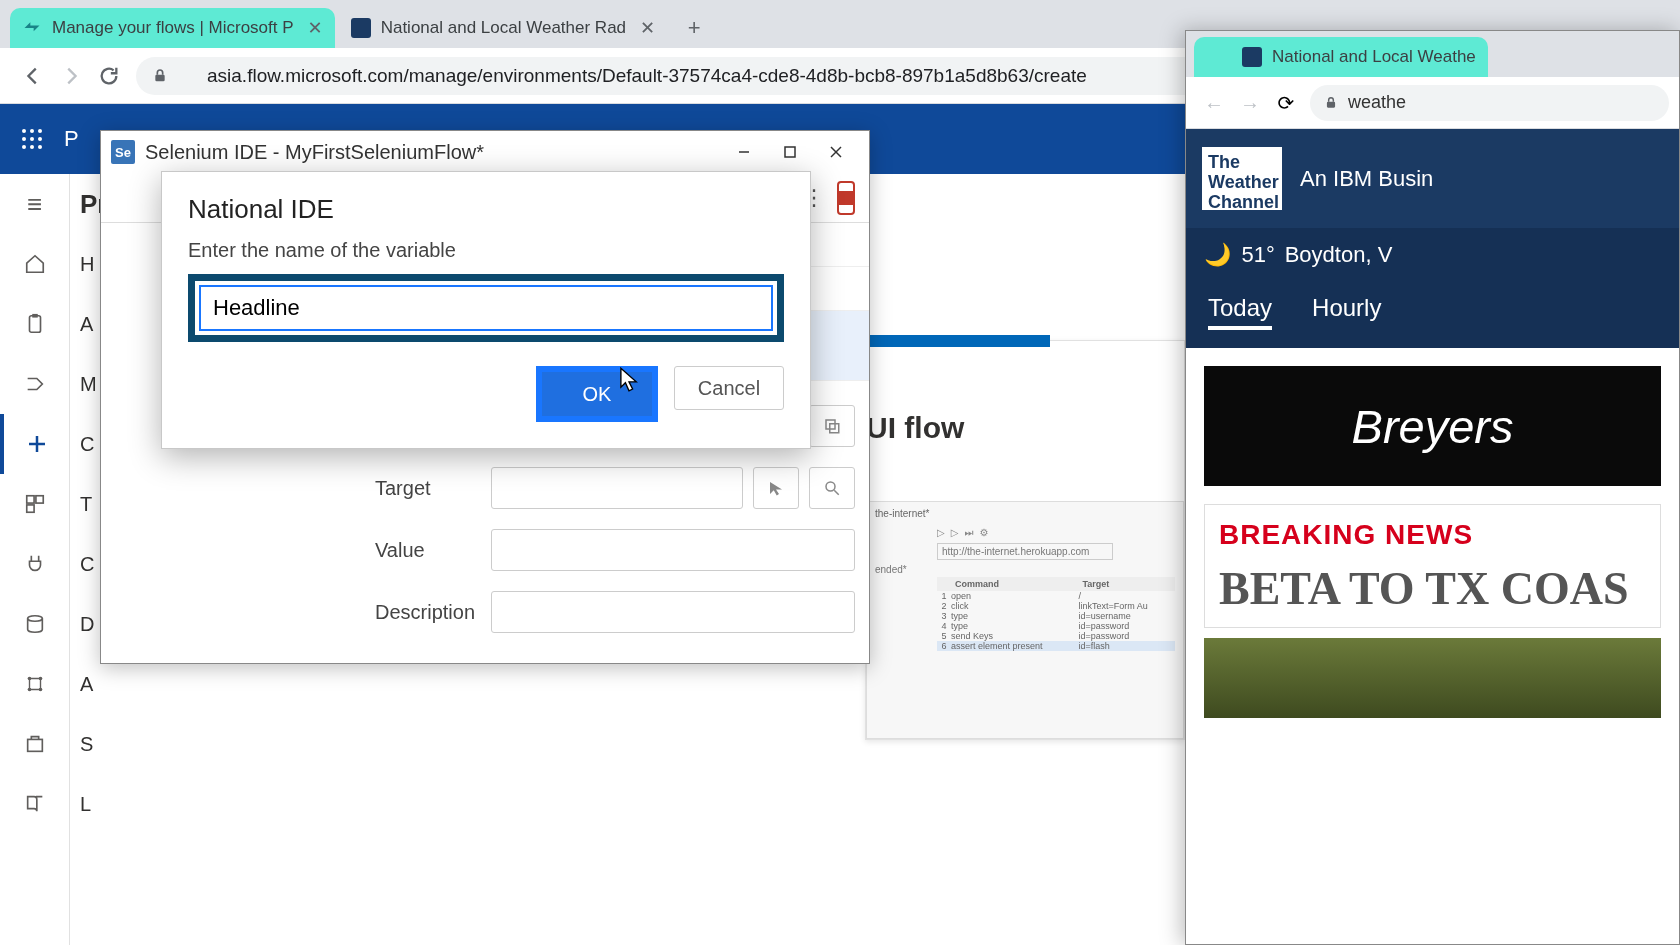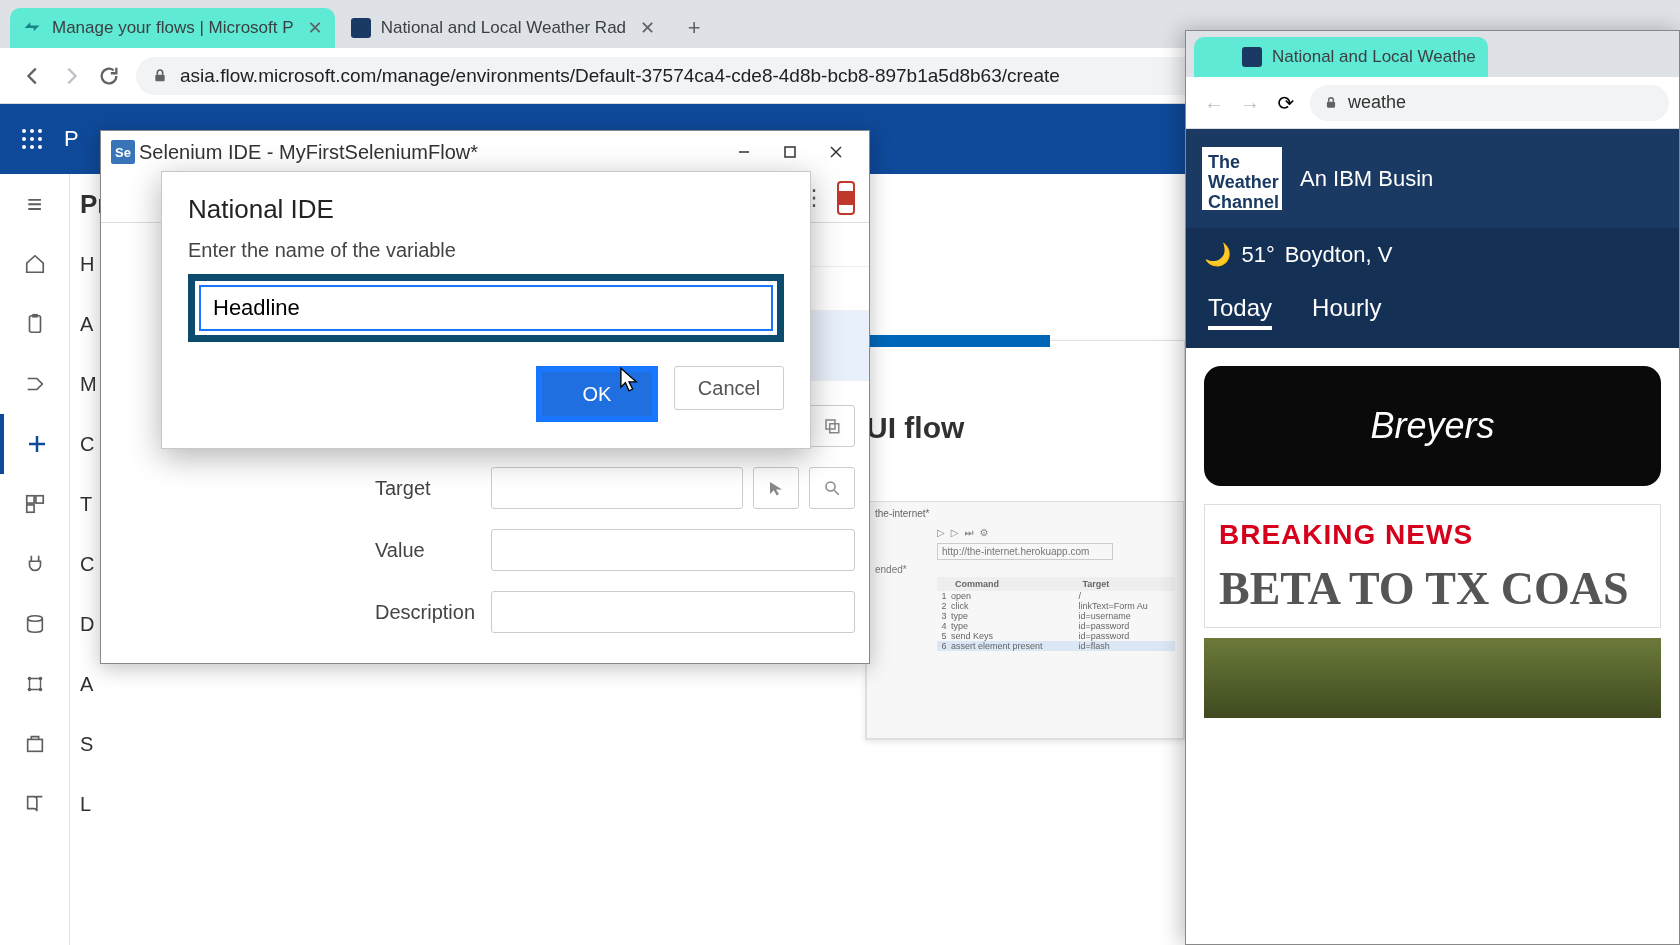--- a/index.html
+++ b/index.html
@@ -11,21 +11,21 @@
 .tab.active { background:#5eead4; }
 .tab .favicon { width:20px; height:20px; margin-right:10px; flex-shrink:0; }
 .tab .title { white-space:nowrap; overflow:hidden; text-overflow:ellipsis; flex:1; }
 .tab .close { margin-left:14px; font-size:18px; color:#5f6368; }
 .new-tab { width:34px; height:34px; display:flex; align-items:center; justify-content:center; font-size:22px; color:#5f6368; margin-left:6px; margin-bottom:3px; }
 
 
 .addr-bar { height:56px; background:#fff; display:flex; align-items:center; padding:0 14px; border-bottom:1px solid #dadce0; }
 .nav-btn { width:38px; height:38px; display:flex; align-items:center; justify-content:center; color:#5f6368; font-size:22px; }
 .nav-btn.disabled { color:#bdc1c6; }
-.url-field { flex:1; height:38px; background:#f1f3f4; border-radius:19px; display:flex; align-items:center; padding:0 16px; margin-left:8px; font-size:19px; color:#202124; }
+.url-field { flex:1; height:38px; background:#f1f3f4; border-radius:19px; display:flex; align-items:center; padding:0 16px; margin-left:8px; font-size:19px; color:#202124;gap:27px; }
 .lock-ic { width:16px; height:16px; margin-right:12px; }
 
 
 .pa-header { position:absolute; top:104px; left:0; right:0; height:70px; background:#0f4999; display:flex; align-items:center; padding:0 20px; }
 .waffle { color:#fff; font-size:24px; margin-right:20px; }
 .pa-title { color:#fff; font-size:22px; }
 .search-box { position:absolute; right:20px; top:50%; transform:translateY(-50%); background:#0b3a7a; border-radius:4px; padding:10px 18px; display:flex; align-items:center; color:#b8cce4; font-size:20px; width:260px; }
 .search-box .sicon { margin-right:14px; }
 
 
@@ -48,21 +48,21 @@
 
 
 .uiflow-card { position:absolute; top:340px; left:865px; width:320px; height:400px; background:#fff; border:1px solid #e1e1e1; box-shadow:0 2px 6px rgba(0,0,0,.1); }
 .uiflow-prog { position:absolute; top:-6px; left:-6px; height:12px; width:190px; background:#0067b8; }
 .uiflow-title { font-size:30px; font-weight:600; color:#323130; padding:70px 0 0 0; }
 .uiflow-ss { position:absolute; top:160px; left:0; right:0; bottom:0; background:#f7f7f7; border:1px solid #ddd; font-size:10px; }
 
 
 .se-window { position:absolute; top:130px; left:100px; width:770px; background:#fff; border:1px solid #888; box-shadow:0 4px 20px rgba(0,0,0,.25); }
 .se-titlebar { height:42px; display:flex; align-items:center; padding:0 10px; }
-.se-appicon { width:24px; height:24px; background:#3874b7; color:#fff; font-size:13px; display:flex; align-items:center; justify-content:center; font-weight:bold; border-radius:2px; margin-right:4px; }
+.se-appicon { width:24px; height:24px; background:#3874b7; color:#fff; font-size:13px; display:flex; align-items:center; justify-content:center; font-weight:bold; border-radius:2px; margin-right:10px; }
 .se-title { font-size:20px; color:#333; flex:1; }
 .se-winbtns { display:flex; }
 .se-winbtn { width:46px; height:36px; display:flex; align-items:center; justify-content:center; font-size:16px; color:#333; }
 .se-toolbar { height:50px; border-bottom:1px solid #ddd; display:flex; align-items:center; justify-content:flex-end; padding:0 14px; gap:12px; }
 .se-rec { width:34px; height:34px; border:2px solid #c0392b; border-radius:4px; display:flex; align-items:center; justify-content:center; }
 .se-rec .dot { width:14px; height:14px; background:#c0392b; }
 .se-more { font-size:22px; color:#555; }
 
 
 .se-grid { }
@@ -99,21 +99,21 @@
 .w-addr { height:52px; display:flex; align-items:center; padding:0 10px; border-bottom:1px solid #dadce0; }
 .w-navbtn { width:36px; height:36px; display:flex; align-items:center; justify-content:center; font-size:20px; }
 .w-url { flex:1; height:36px; background:#f1f3f4; border-radius:18px; display:flex; align-items:center; padding:0 14px; font-size:18px; color:#333; margin-left:6px; }
 .w-header { background:#1b3a63; padding:18px 16px; display:flex; align-items:center; gap:18px; }
 .w-logo { width:80px; height:63px; background:#fff; color:#1b3a63; font-weight:bold; font-size:18px; line-height:1.1; padding:6px; }
 .w-sub { color:#fff; font-size:22px; }
 .w-loc { background:#153055; color:#fff; padding:14px 18px; font-size:22px; display:flex; align-items:center; gap:10px; }
 .w-tabs { background:#153055; display:flex; gap:40px; padding:12px 22px 18px 22px; }
 .w-tab { color:#fff; font-size:24px; }
 .w-tab.active { border-bottom:4px solid #fff; padding-bottom:4px; }
-.w-ad { margin:18px; height:120px; background:#0a0a0a; display:flex; align-items:center; justify-content:center; color:#fff; font-style:italic; font-family: cursive; font-size:36px;border-radius:17px; }
+.w-ad { margin:18px; height:120px; background:#0a0a0a; display:flex; align-items:center; justify-content:center; color:#fff; font-style:italic; font-family: cursive; font-size:47px; }
 .w-card { margin:10px 18px; background:#fff; border:1px solid #ddd; padding:14px; }
 .w-break { color:#d6001c; font-weight:bold; font-size:28px; letter-spacing:1px; }
 .w-headline { font-size:46px; font-weight:800; color:#555; font-family: Georgia, serif; line-height:1.05; margin-top:14px; }
 .w-img { margin:10px 18px; height:80px; background:linear-gradient(#6b7a3a,#3e4a1f); }
 
 svg { display:block; }
 </style>
 </head>
 <body>
 

